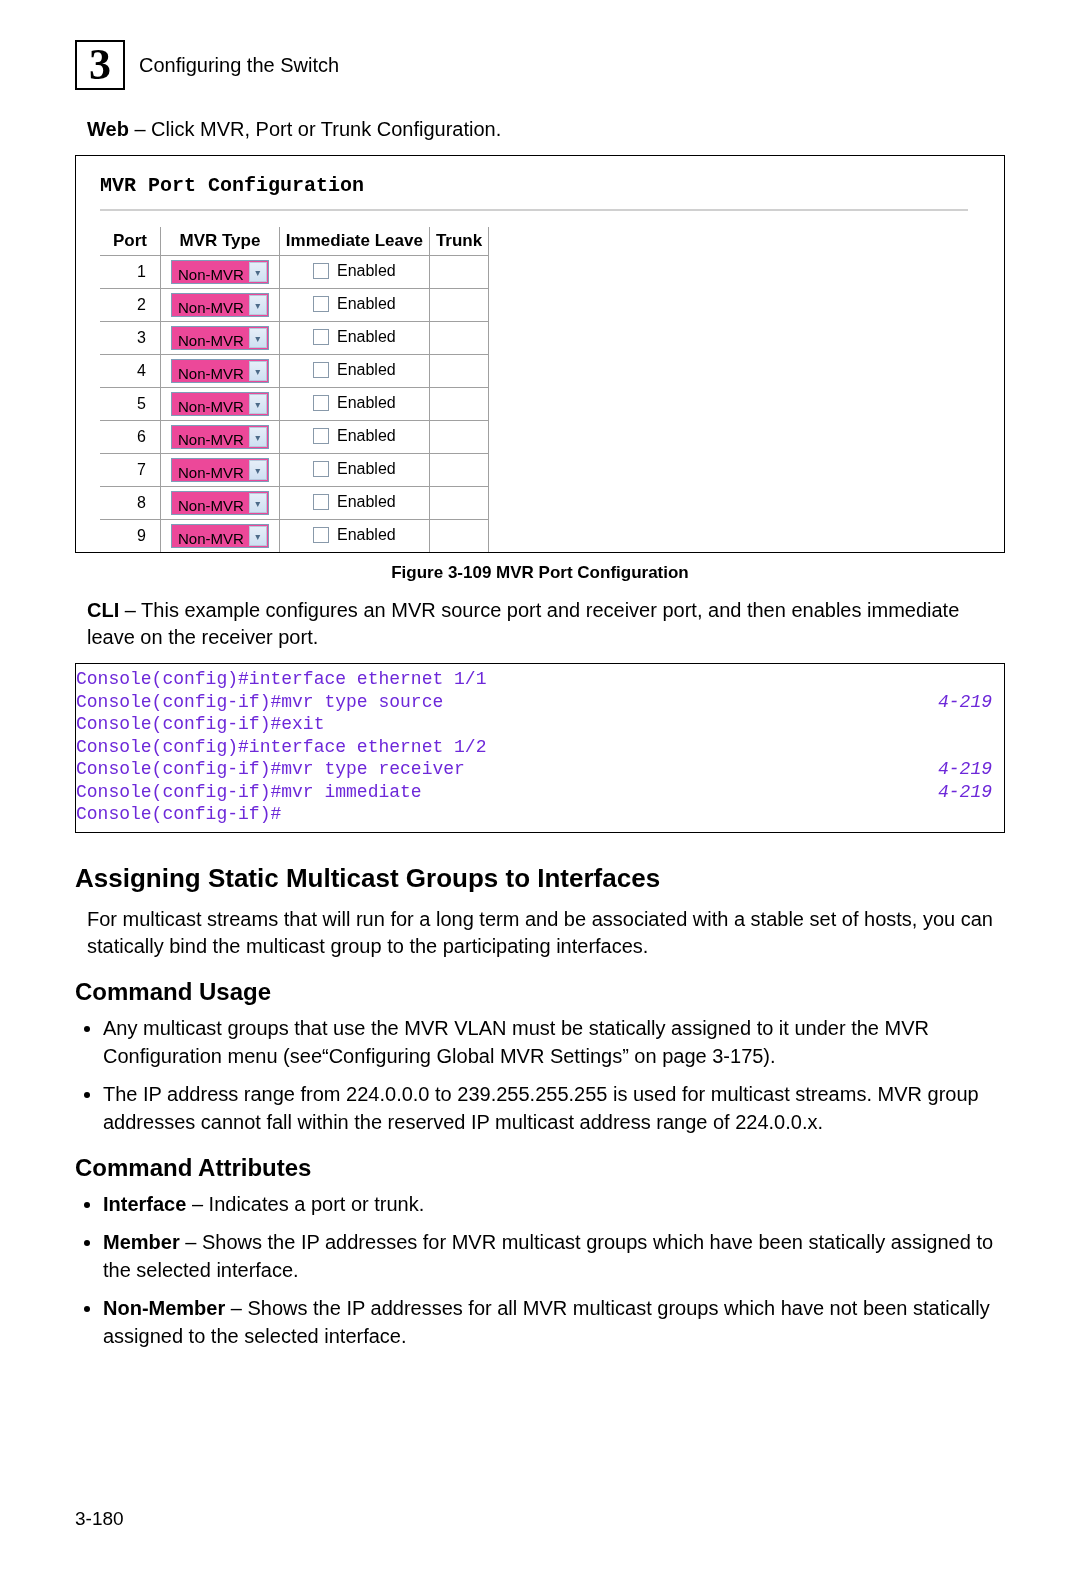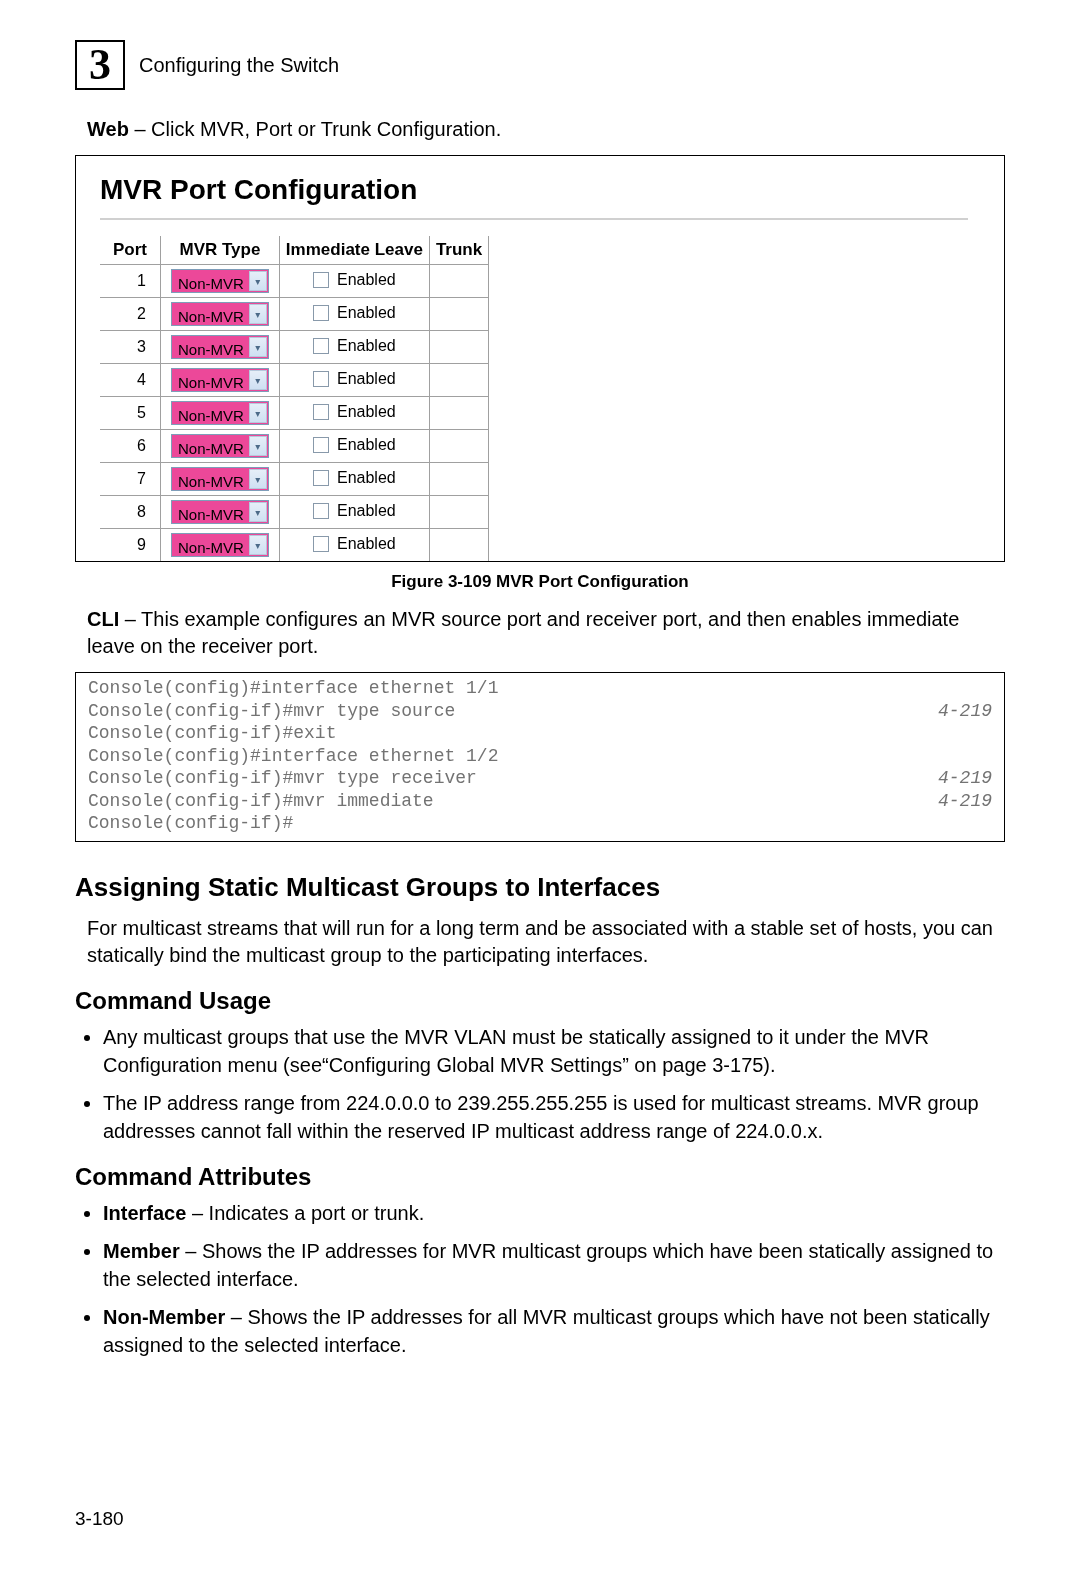--- a/index.html
+++ b/index.html
@@ -47,23 +47,23 @@
     font-weight: bold;
   }
   
   .screenshot {
     border: 1px solid #000;
     margin-top: 6px;
     padding: 18px 0px 0 24px;
   }
   .screenshot-title {
     font-weight: bold;
-    font-size: 28px;
+    font-size: 20px;
     margin: 0 0 6px 0;
-    font-family: Liberation Sans, sans-serif;
+    font-family: Liberation Mono, monospace;
   }
   .hr-under-shot-title {
     border: none;
     border-top: 2px solid #d0d0d0;
     margin: 12px 0 16px 0;
     width: 96%;
   }
   .mvr-table {
     border-collapse: collapse;
     font-size: 16px;
@@ -132,24 +132,24 @@
     display: inline-block;
   }
   .figure-caption {
     text-align: center;
     font-weight: bold;
     font-size: 17px;
     margin: 10px 0 14px 0;
   }
   .cli-box {
     border: 1px solid #000;
-    padding: 4px 12px 6px 12px;
+    padding: 4px 12px 6px 0;
     font-family: "Courier New", monospace;
     font-size: 18px;
-    color: #737373;
+    color: #6d28d9;
     line-height: 1.25;
     margin-bottom: 30px;
   }
   .cli-row {
     display: flex;
     justify-content: space-between;
   }
   .cli-ref {
     font-style: italic;
   }

